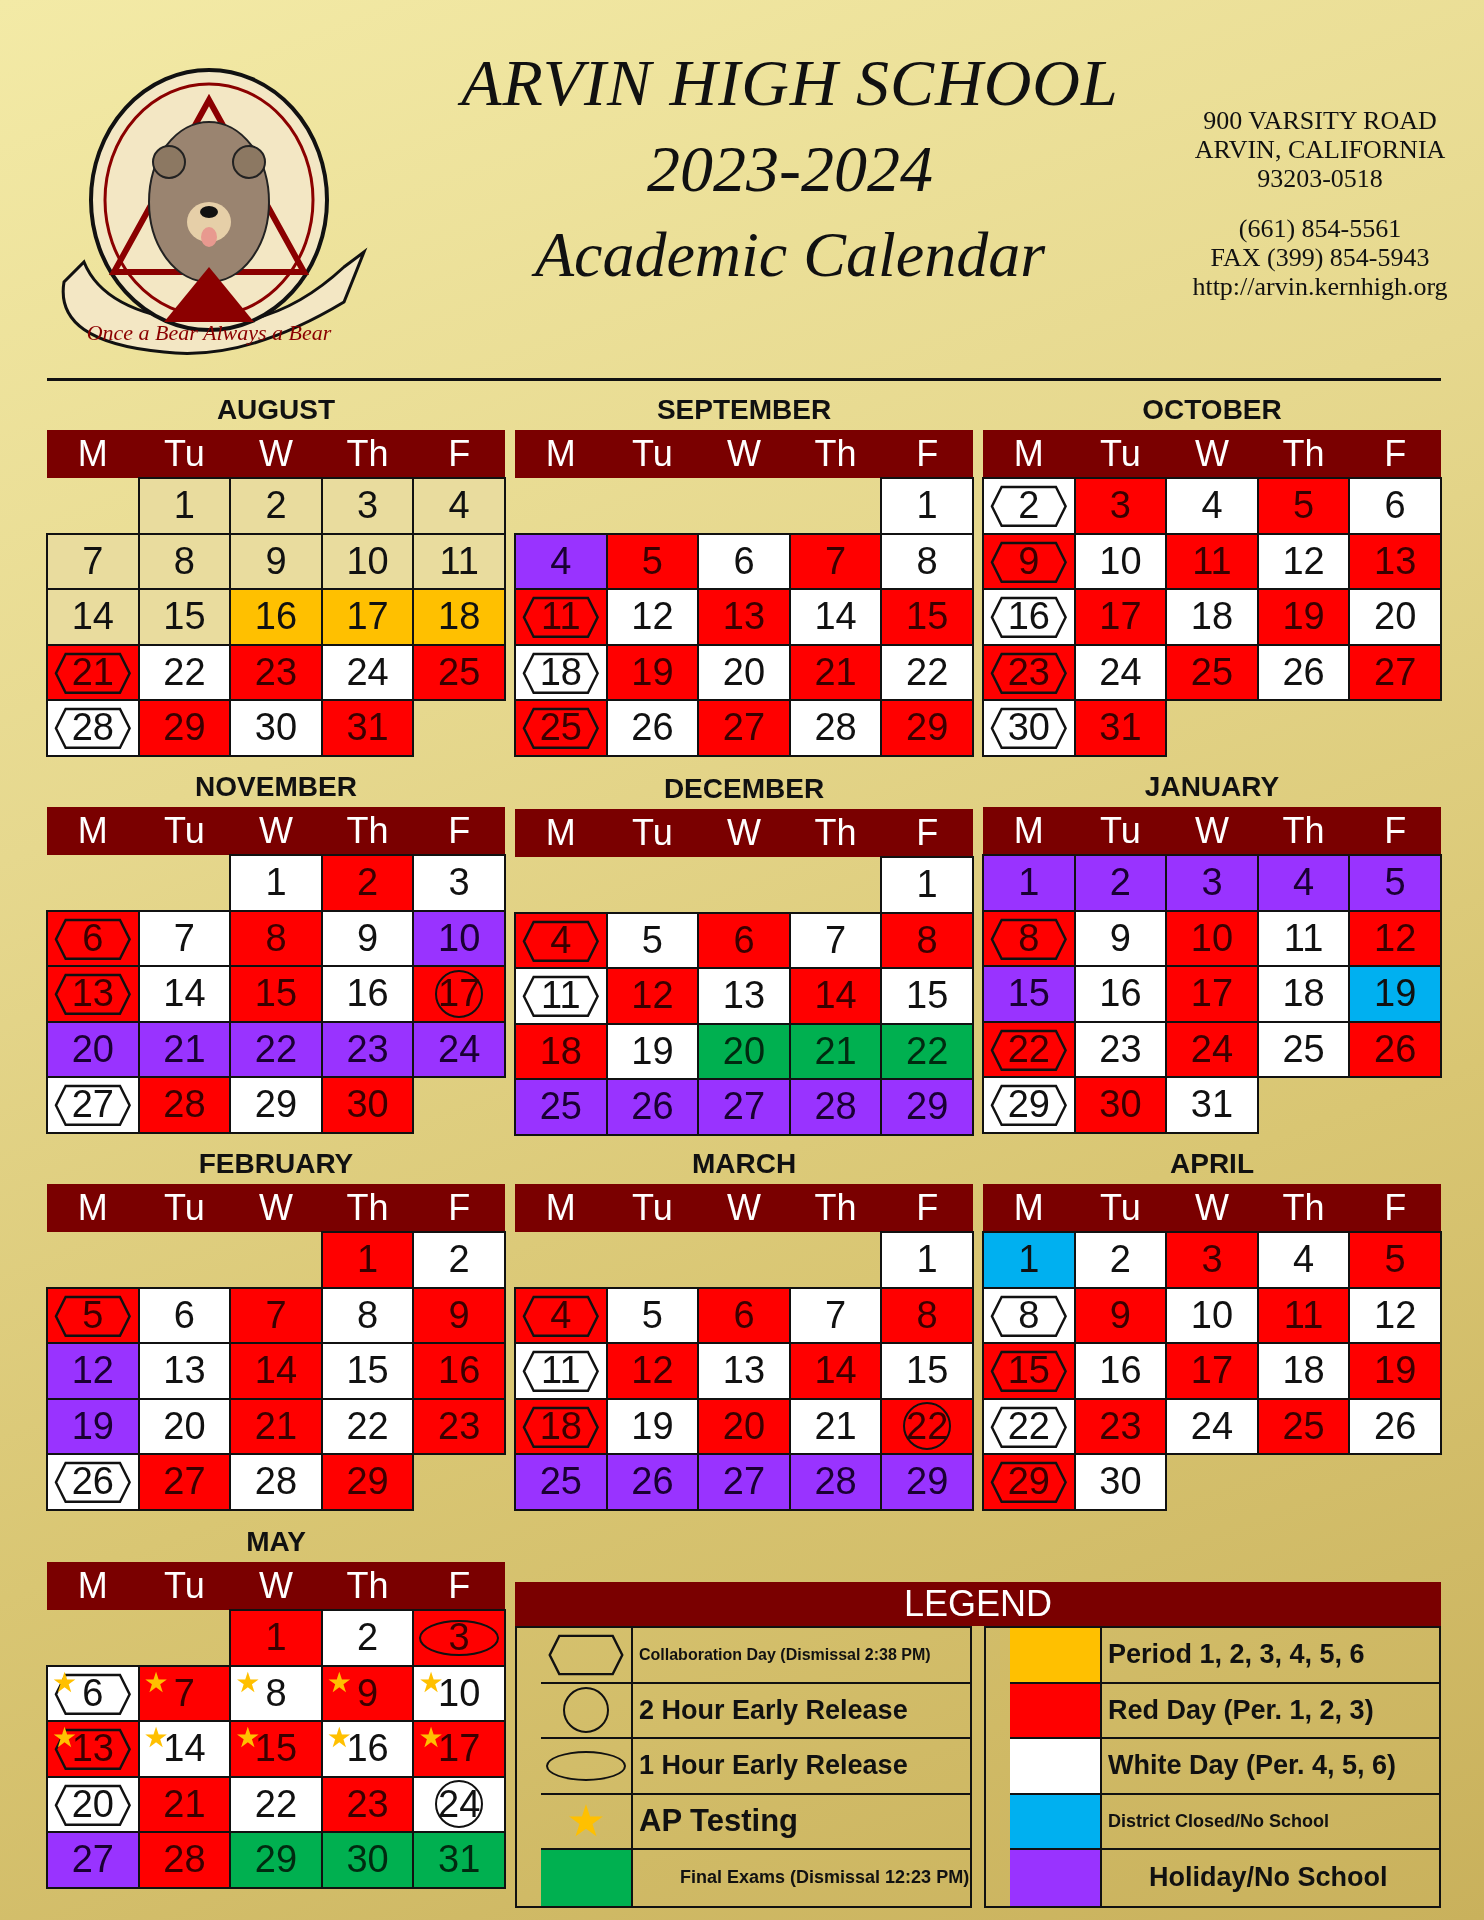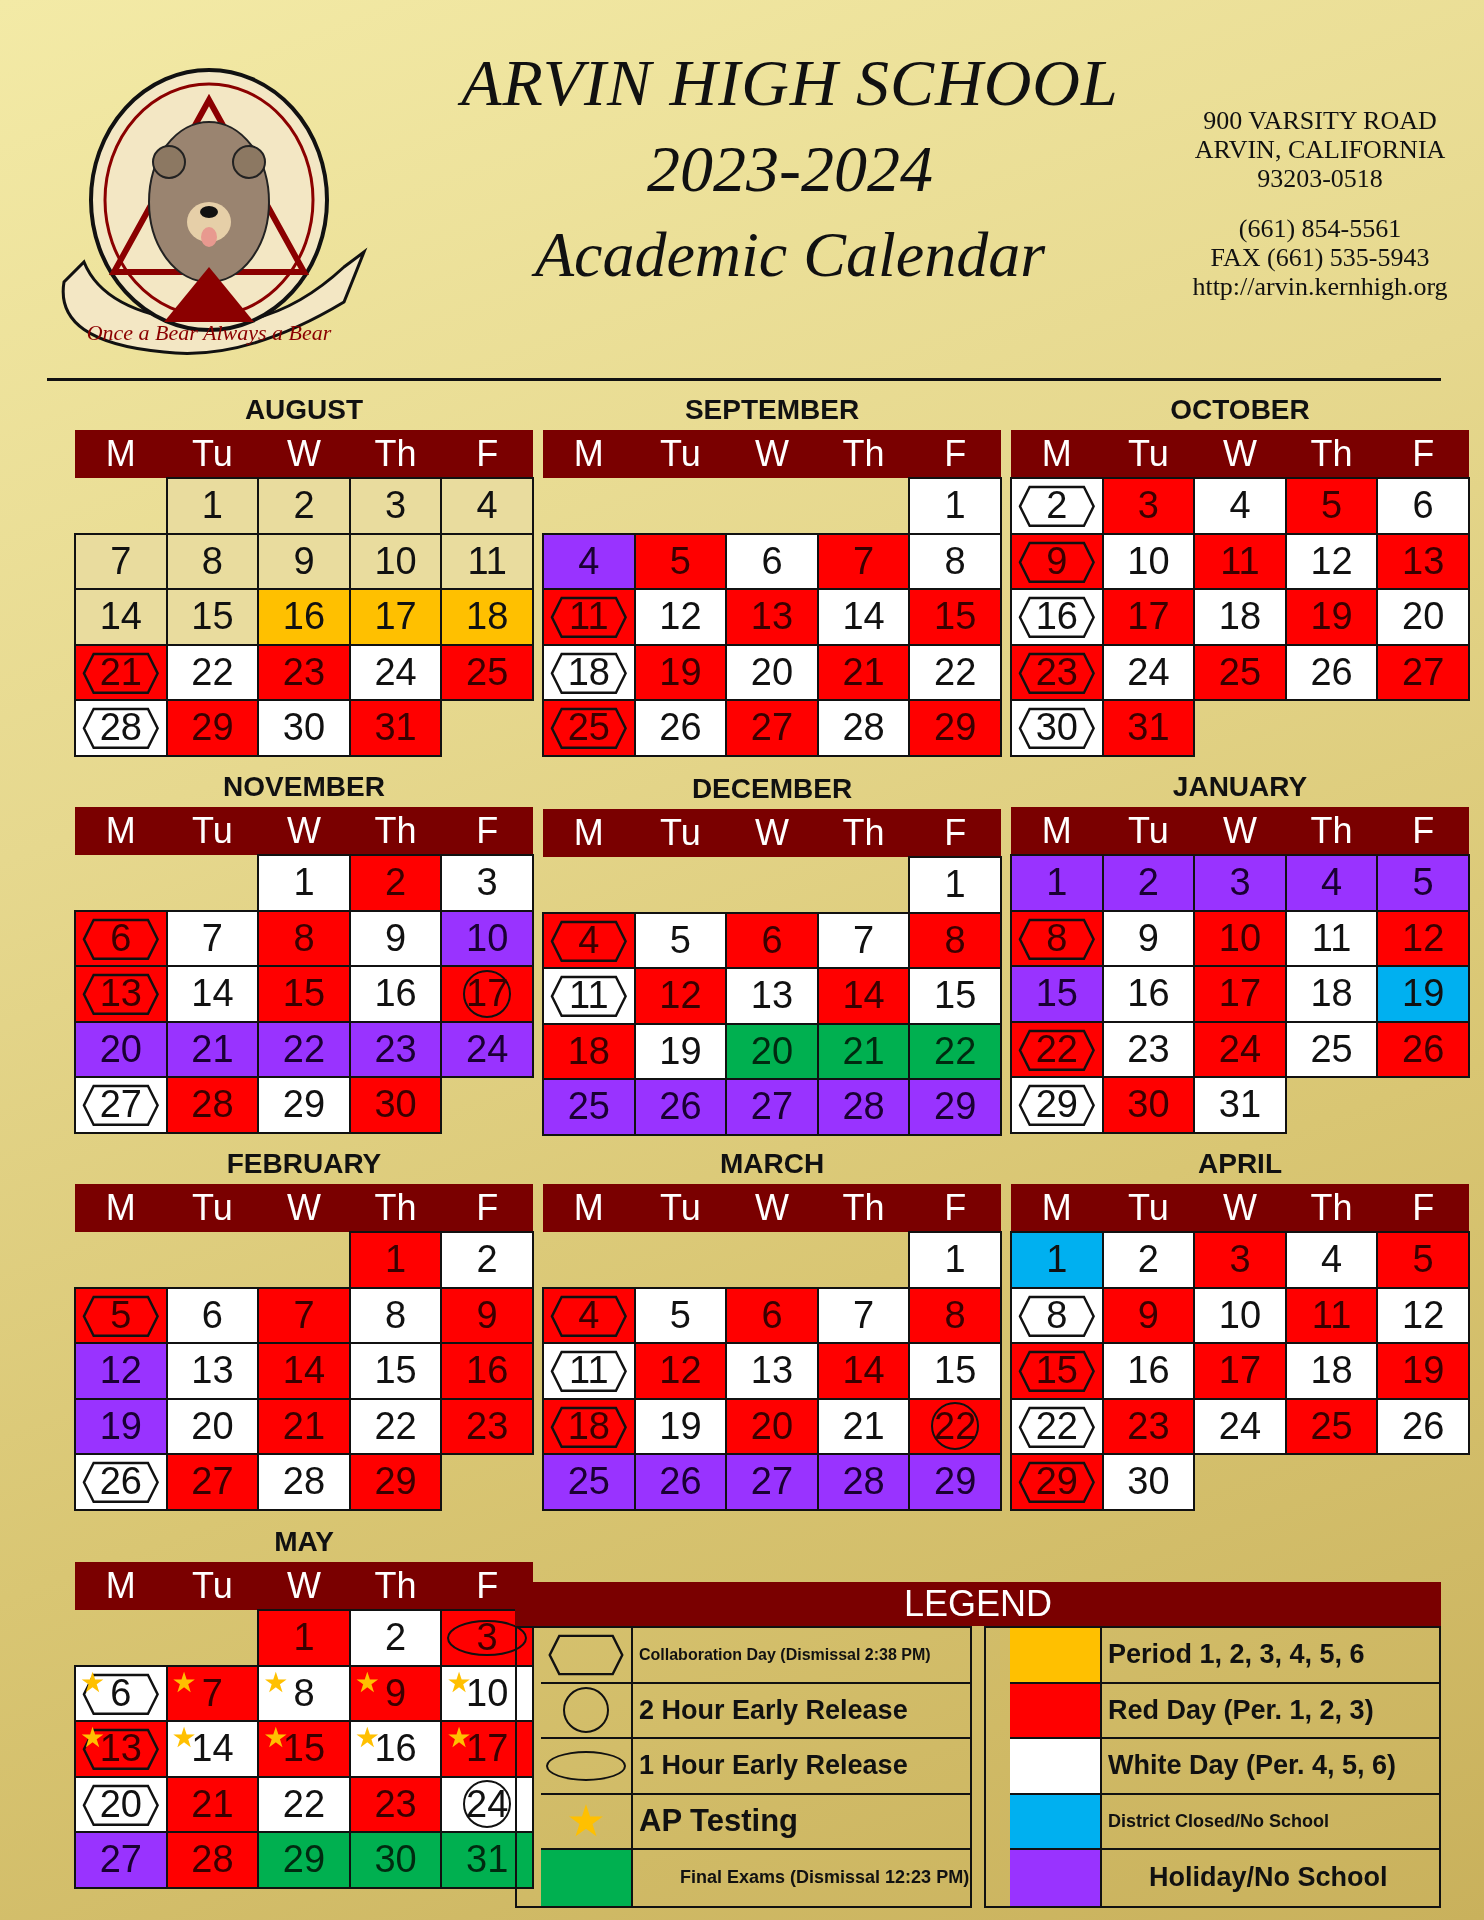--- a/index.html
+++ b/index.html
@@ -11,21 +11,21 @@
     font-family:"Liberation Serif","DejaVu Serif",serif;font-style:italic;color:#111;}
   .title div{line-height:86px;}
   .t1{font-size:66px;letter-spacing:1px;}
   .t2{font-size:66px;}
   .t3{font-size:64px;}
   .addr{position:absolute;left:1160px;top:106px;width:320px;text-align:center;
     font-family:"Liberation Serif","DejaVu Serif",serif;font-size:26px;line-height:29px;color:#111;}
   .addr .gap{height:21px;}
   .rule{position:absolute;left:47px;top:378px;width:1394px;height:3px;background:#111;}
 
-  .month{position:absolute;width:458px;margin-left:28px;}
+  .month{position:absolute;width:458px;}
   .mname{height:44px;line-height:48px;text-align:center;font-family:"Liberation Sans",sans-serif;font-weight:bold;font-size:28px;color:#111;}
   .dow{display:grid;grid-template-columns:repeat(5,1fr);background:#7a0000;height:48px;}
   .dow span{color:#fff;text-align:center;font-size:36px;line-height:48px;font-family:"Liberation Sans",sans-serif;}
   .grid{display:grid;grid-template-columns:repeat(5,1fr);grid-auto-rows:55.5px;}
   .cell{position:relative;border:2px solid #111;margin:-1px;display:flex;align-items:center;justify-content:center;
     font-size:38px;font-family:"Liberation Sans",sans-serif;color:#111;}
   .cell.empty{border:none;background:transparent;}
   .c-tan{background:#e9dc9e;}
   .c-gold{background:#ffc000;}
   .c-red{background:#ff0000;color:#3a0000;}
@@ -74,21 +74,21 @@
   <div class="t2">2023-2024</div>
   <div class="t3">Academic Calendar</div>
 </div>
 
 <div class="addr">
   <div>900 VARSITY ROAD</div>
   <div>ARVIN, CALIFORNIA</div>
   <div>93203-0518</div>
   <div class="gap"></div>
   <div>(661) 854-5561</div>
-  <div>FAX (661) 535-5943</div>
+  <div>FAX (399) 854-5943</div>
   <div>http://arvin.kernhigh.org</div>
 </div>
 
 <div class="rule"></div>
 
 <div id="months">
     <div class="month" style="left: 47px; top: 386px;">
       <div class="mname">AUGUST</div>
       <div class="dow">
         <span>M</span>

